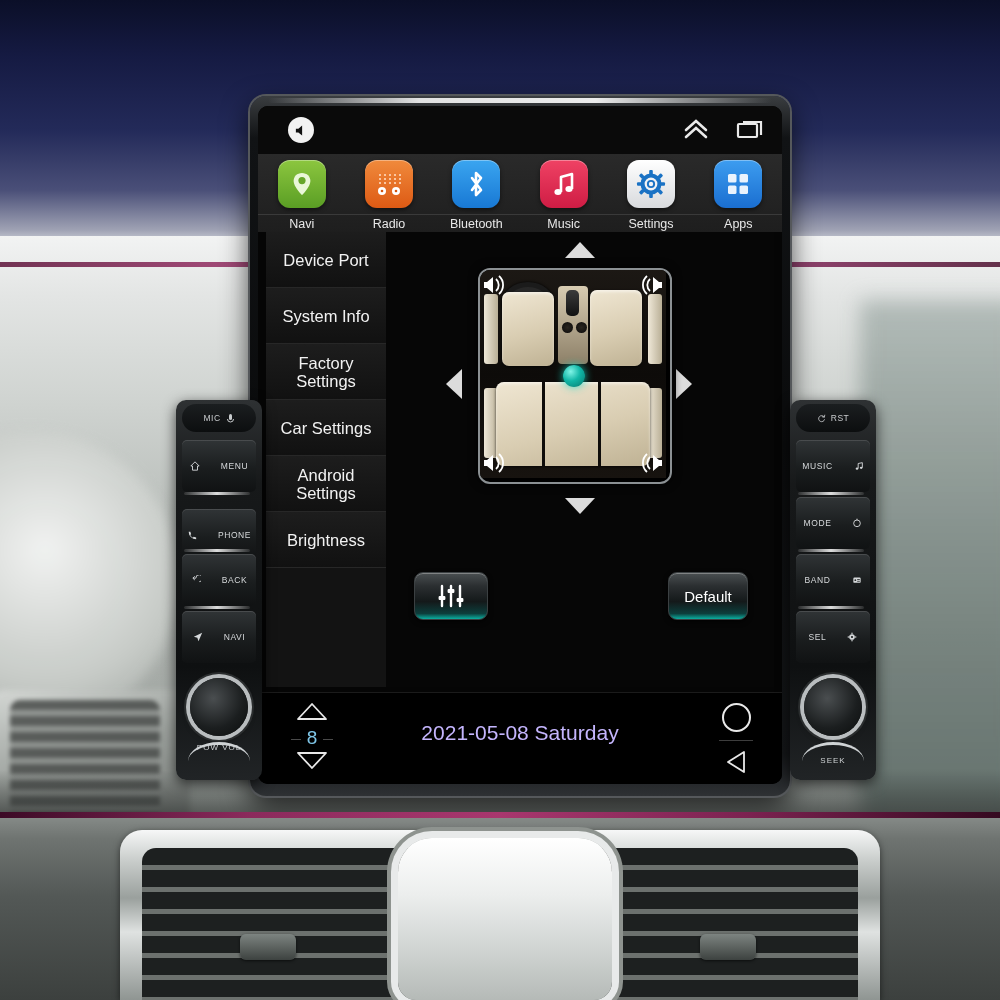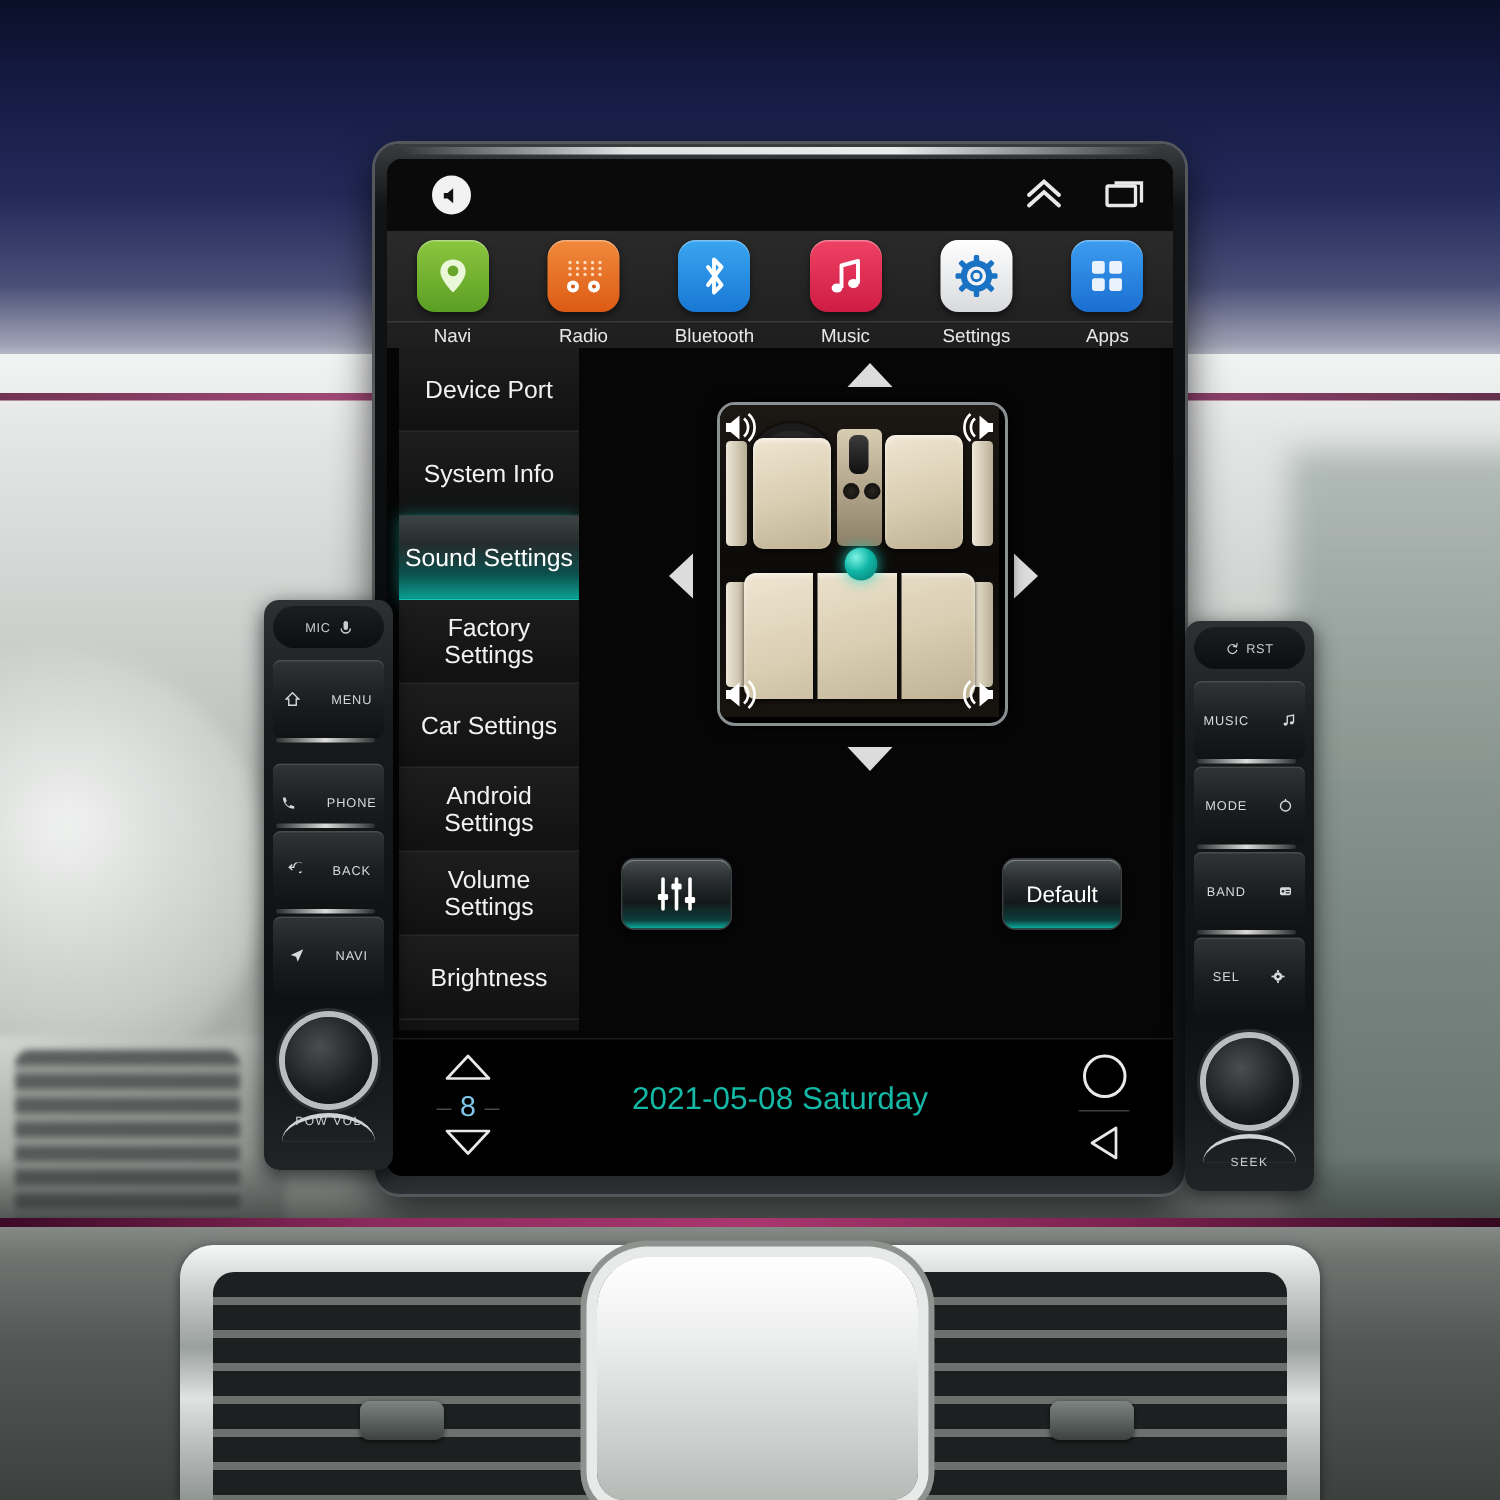--- a/index.html
+++ b/index.html
@@ -223,33 +223,33 @@
   }
   .btn-eq{left:28px;top:340px;width:72px;height:46px;}
   .btn-default{left:282px;top:340px;width:78px;height:46px;font-size:15px;}
 
   
   .botbar{position:absolute;left:0;top:586px;width:524px;height:92px;background:#000;
     border-top:1px solid #1b1b1b;}
   .vol-col{position:absolute;left:24px;top:8px;width:60px;height:78px;text-align:center;}
   .vol-num{color:#7fc6e8;font-size:19px;line-height:20px;margin:3px 0;}
   .vol-dash{display:inline-block;width:10px;height:1px;background:#4a4a4a;vertical-align:middle;margin:0 6px;}
-  .date-txt{position:absolute;left:0;top:28px;width:524px;text-align:center;color:#14b8a6;font-size:21px;}
+  .date-txt{position:absolute;left:0;top:28px;width:524px;text-align:center;color:#c4b5fd;font-size:21px;}
   .nav-col{position:absolute;right:18px;top:8px;width:56px;height:78px;text-align:center;}
   .home-circle{width:25px;height:25px;border-radius:50%;border:2px solid #e9e9e9;margin:2px auto 0;}
   .nav-sep{width:34px;height:1px;background:#3d3d3d;margin:8px auto;}
 
   
   .sidepanel{
     position:absolute;width:86px;height:380px;border-radius:10px;
     background:linear-gradient(180deg,#2e3133,#17191a 22%,#0e1011 70%,#212426);
     box-shadow:0 4px 14px rgba(0,0,0,.7);
   }
   .sp-left{left:176px;top:400px;}
-  .sp-right{left:790px;top:414px;}
+  .sp-right{left:790px;top:400px;}
   .sp-top{
     position:absolute;left:6px;top:4px;width:74px;height:28px;border-radius:14px;
     background:linear-gradient(180deg,#1b1e20,#0c0e0f);
     color:#c9ccce;font-size:8.5px;display:flex;align-items:center;justify-content:center;gap:5px;
     letter-spacing:.5px;
   }
   .key{
     position:absolute;left:6px;width:74px;height:52px;border-radius:5px;
     background:linear-gradient(180deg,#303436,#1a1d1e 55%,#101213);
     color:#d6d9db;font-size:8.5px;display:flex;align-items:center;justify-content:center;gap:21px;
@@ -418,34 +418,28 @@
 
       <div class="content">
 
         <div class="sidebar">
           <div class="side-item">
               <span>Device Port</span>
             </div>
           <div class="side-item">
               <span>System Info</span>
             </div>
-          <div class="side-item sel">
-              <span>Sound Settings</span>
-            </div>
           <div class="side-item">
               <span>Factory Settings</span>
             </div>
           <div class="side-item">
               <span>Car Settings</span>
             </div>
           <div class="side-item">
               <span>Android Settings</span>
-            </div>
-          <div class="side-item">
-              <span>Volume Settings</span>
             </div>
           <div class="side-item">
               <span>Brightness</span>
             </div>
         </div>
 
         <div class="pane">
 
           <svg class="arrow-up" width="34" height="20" viewBox="0 0 34 20">
             <path d="M17 2 L32 18 H2 Z" fill="#dcdcdc"></path>

